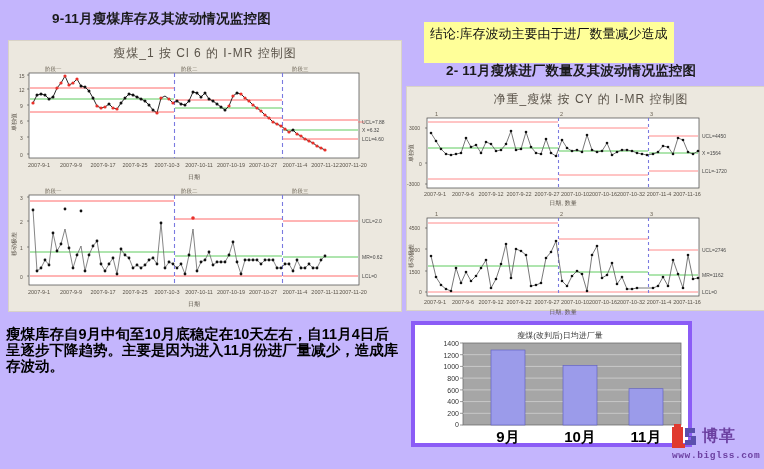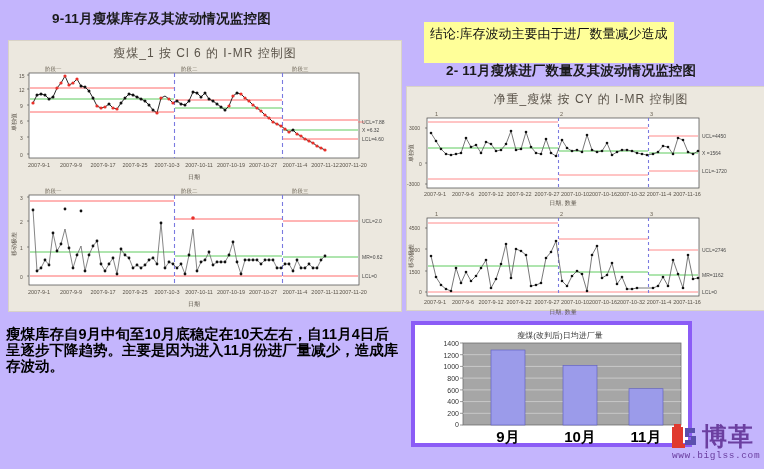--- a/index.html
+++ b/index.html
@@ -23,23 +23,23 @@
       font-weight:normal;font-size:13px;color:#111;padding:3px 6px 20px 6px;white-space:nowrap;}
   #right-title{position:absolute;left:446px;top:62px;}
   #right-chart-panel{position:absolute;left:406px;top:86px;width:370px;height:225px;
       background:#ece8df;border:1px solid #d9d3c7;box-sizing:border-box;}
   #bar-panel{position:absolute;left:411px;top:321px;width:281px;height:126px;
       background:#fff;border:4px solid #8b5cf6;box-sizing:border-box;}
 
   
   #logo{position:absolute;left:672px;top:424px;width:88px;height:42px;}
   #logo .mark{position:absolute;left:0;top:0;width:26px;height:26px;}
-  #logo .cn{position:absolute;left:30px;top:1px;font-size:25px;font-weight:bold;color:#6b3fa0;
+  #logo .cn{position:absolute;left:30px;top:1px;font-size:16px;font-weight:bold;color:#6b3fa0;
       letter-spacing:1px;line-height:22px;}
-  #logo .url{position:absolute;left:0;top:26px;font-size:9.5px;font-weight:normal;color:#6b3fa0;
+  #logo .url{position:absolute;left:0;top:26px;font-size:9.5px;font-weight:bold;color:#6b3fa0;
       letter-spacing:.6px;font-family:"Liberation Mono","DejaVu Sans Mono",monospace;}
 
   
   .cc-title{text-align:center;font-size:12px;color:#5a5349;letter-spacing:1px;
             padding-top:4px;}
   .cc-wrap{position:relative;}
   .cc-svg{display:block;}
   .ylab{font-size:5px;fill:#5a5349;}
   .xlab{font-size:5.5px;fill:#5a5349;}
   .phase{font-size:5.5px;fill:#6a6254;}

